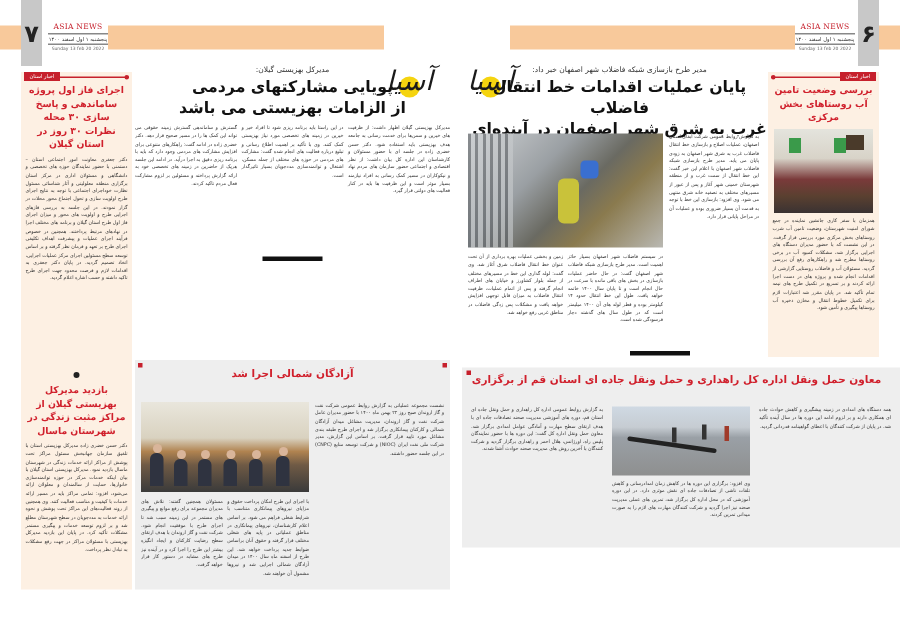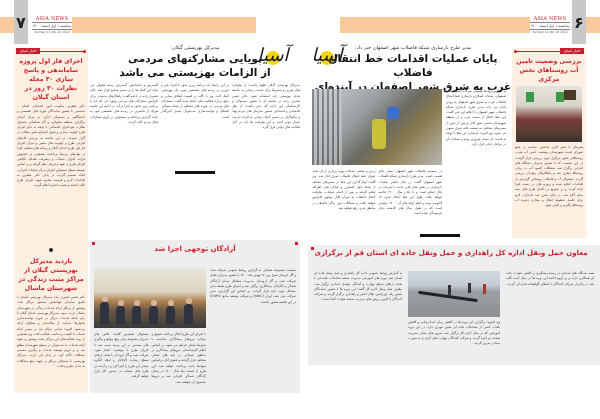--- a/index.html
+++ b/index.html
@@ -97,21 +97,21 @@
       <div class="col body-text">در این راستا باید برنامه ریزی شود تا افراد خیر و خیرین در زمینه های تخصصی مورد نیاز بهزیستی کمک کنند. وی با تأکید بر اهمیت اطلاع رسانی و تبلیغ درباره فعالیت های انجام شده گفت: مشارکت های مردمی در حوزه های مختلف از جمله مسکن، اشتغال و توانمندسازی مددجویان بسیار تاثیرگذار است.</div>
       <div class="col body-text">گسترش و ساماندهی گسترش زمینه حقوقی می تواند این کمک ها را در مسیر صحیح قرار دهد. دکتر خضری زاده در ادامه گفت: راهکارهای متنوعی برای افزایش مشارکت های مردمی وجود دارد که باید با برنامه ریزی دقیق به اجرا درآید. در ادامه این جلسه هریک از حاضرین در زمینه های تخصصی خود به ارائه گزارش پرداخته و مسئولین بر لزوم مشارکت فعال مردم تاکید کردند.</div>
     </div>
     <div class="divider-bar"></div>
   </div>
 
   <div class="box-gray" style="position:absolute; left:90px; top:240px; width:210px; height:153px;">
     <div class="redsq" style="right:2px;"></div>
     <div class="redsq" style="left:2px;"></div>
     <div style="height:4px;"></div>
-    <div class="red-headline">آزادگان توجهی اجرا شد</div>
+    <div class="red-headline">آزادگان شمالی اجرا شد</div>
     <div style="position:absolute; top:28px; left:4px; width:112px; height:60px;" class="photo photo-meeting">
       <div class="person" style="left:6px; height:22px;"></div>
         <div class="head" style="left:8px; bottom:26px;"></div>
       <div class="person" style="left:22px;"></div>
         <div class="head" style="left:24px; bottom:22px;"></div>
       <div class="person" style="left:38px;"></div>
         <div class="head" style="left:40px; bottom:22px;"></div>
       <div class="person" style="left:55px;"></div>
         <div class="head" style="left:57px; bottom:22px;"></div>
       <div class="person" style="left:72px;"></div>

